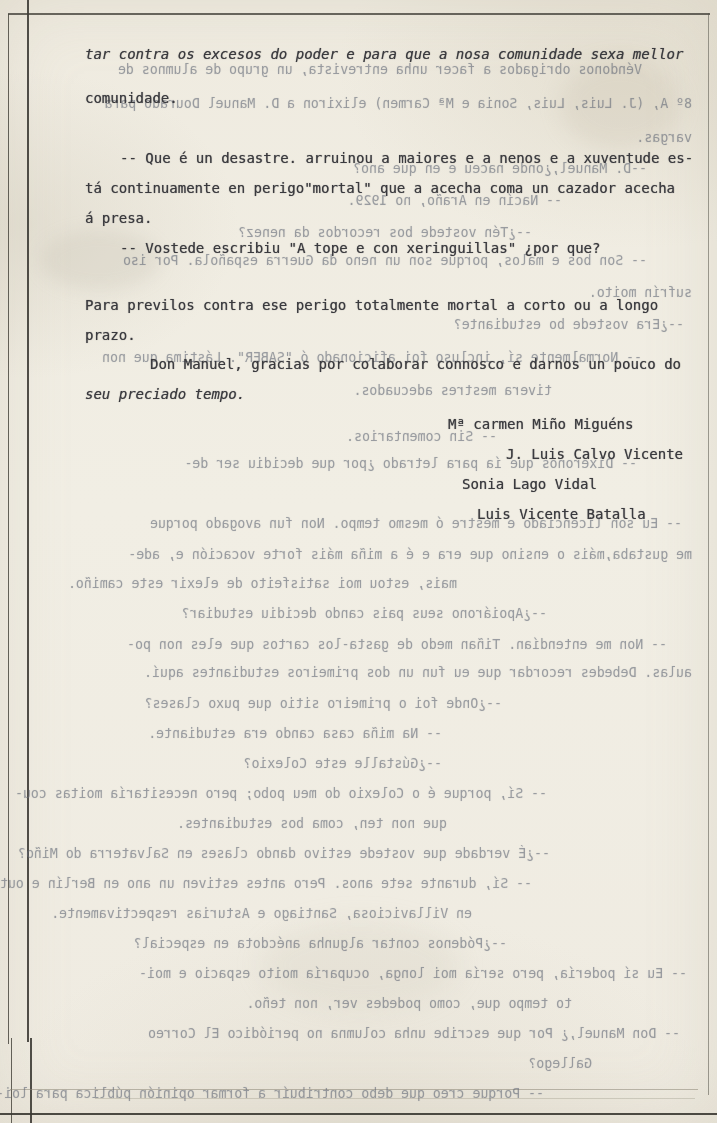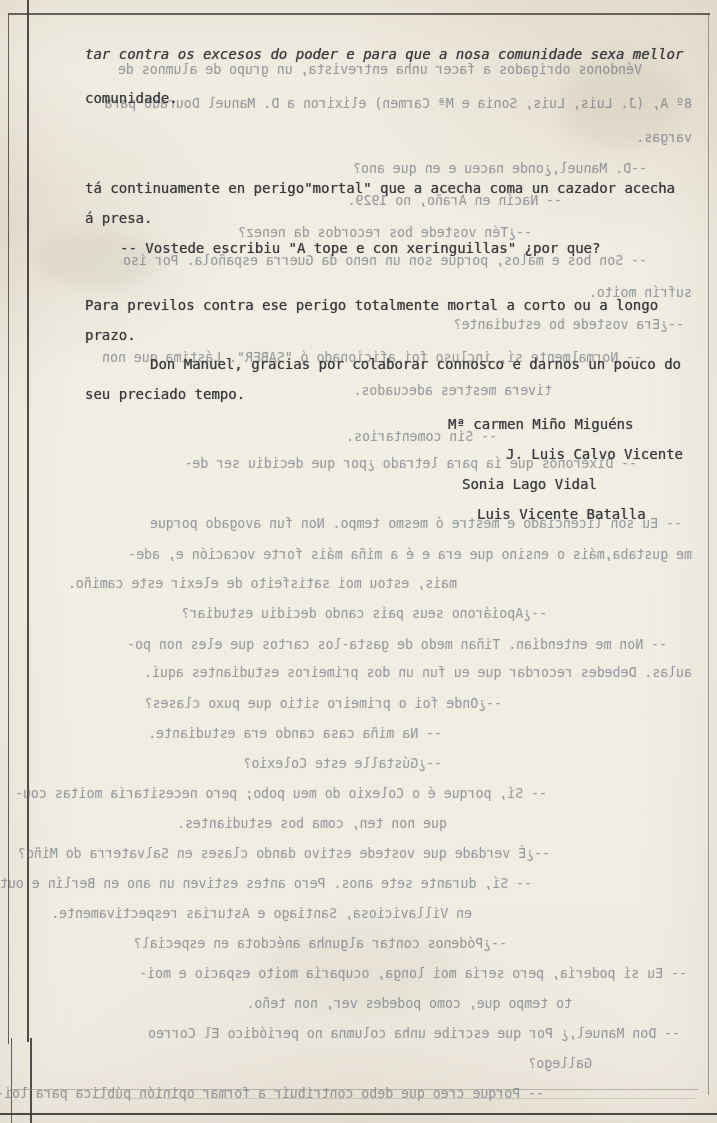--- a/index.html
+++ b/index.html
@@ -81,26 +81,27 @@
       <div class="bline" style="left: 5px; top: 966px;">-- Eu sí podería, pero sería moi longa, ocuparía moito espacio e moi-</div>
       <div class="bline" style="left: 120px; top: 996px;">to tempo que, como podedes ver, non teño.</div>
       <div class="bline" style="left: 12px; top: 1026px;">-- Don Manuel,¿ Por que escribe unha columna no periódico El Correo</div>
       <div class="bline" style="left: 100px; top: 1056px;">Gallego?</div>
       <div class="bline" style="left: 148px; top: 1086px;">-- Porque creo que debo contribuír a formar opinión pública para loi-</div>
     </div>
 
   <div id="front-layer" style="color: rgb(58, 58, 62);">
       <div class="fline" style="left: 85px; top: 46px; font-style: italic;">tar contra os excesos do poder e para que a nosa comunidade sexa mellor</div>
       <div class="fline" style="left: 85px; top: 90px;">comunidade.</div>
+      <div class="fline" style="left: 120px; top: 150px;">-- Que é un desastre. arruinou a maiores e a nenos e a xuventude es-</div>
       <div class="fline" style="left: 85px; top: 180px;">tá continuamente en perigo"mortal" que a acecha coma un cazador acecha</div>
       <div class="fline" style="left: 85px; top: 210px;">á presa.</div>
       <div class="fline" style="left: 120px; top: 240px;">-- Vostede escribiu "A tope e con xeringuillas" ¿por que?</div>
       <div class="fline" style="left: 85px; top: 297px;">Para previlos contra ese perigo totalmente mortal a corto ou a longo</div>
       <div class="fline" style="left: 85px; top: 327px;">prazo.</div>
       <div class="fline" style="left: 133px; top: 356px; padding-left: 17px;">Don Manuel, gracias por colaborar connosco e darnos un pouco do</div>
-      <div class="fline" style="left: 85px; top: 386px;">seu preciado tempo.</div>
+      <div class="fline" style="left: 85px; top: 386px; font-style: italic;">seu preciado tempo.</div>
       <div class="fline" style="left: 448px; top: 416px;">Mª carmen Miño Miguéns</div>
       <div class="fline" style="left: 462px; top: 446px; margin-left: 44px;">J. Luis Calvo Vicente</div>
       <div class="fline" style="left: 462px; top: 476px;">Sonia Lago Vidal</div>
       <div class="fline" style="left: 477px; top: 506px;">Luis Vicente Batalla</div>
     </div>
 
 </div>
 
 </body></html>

